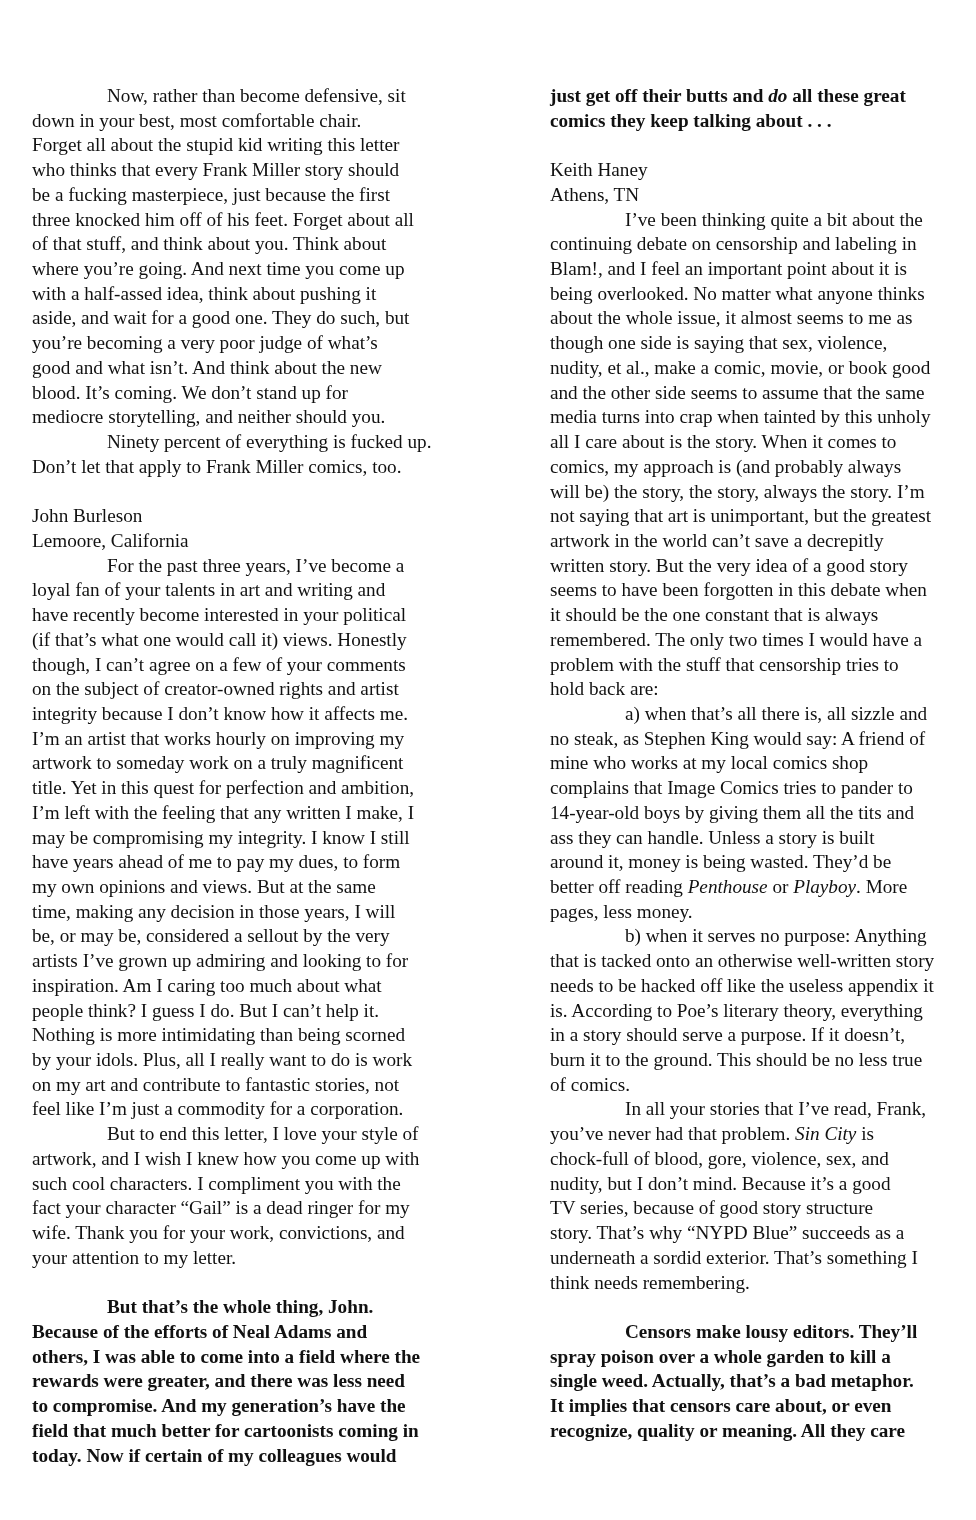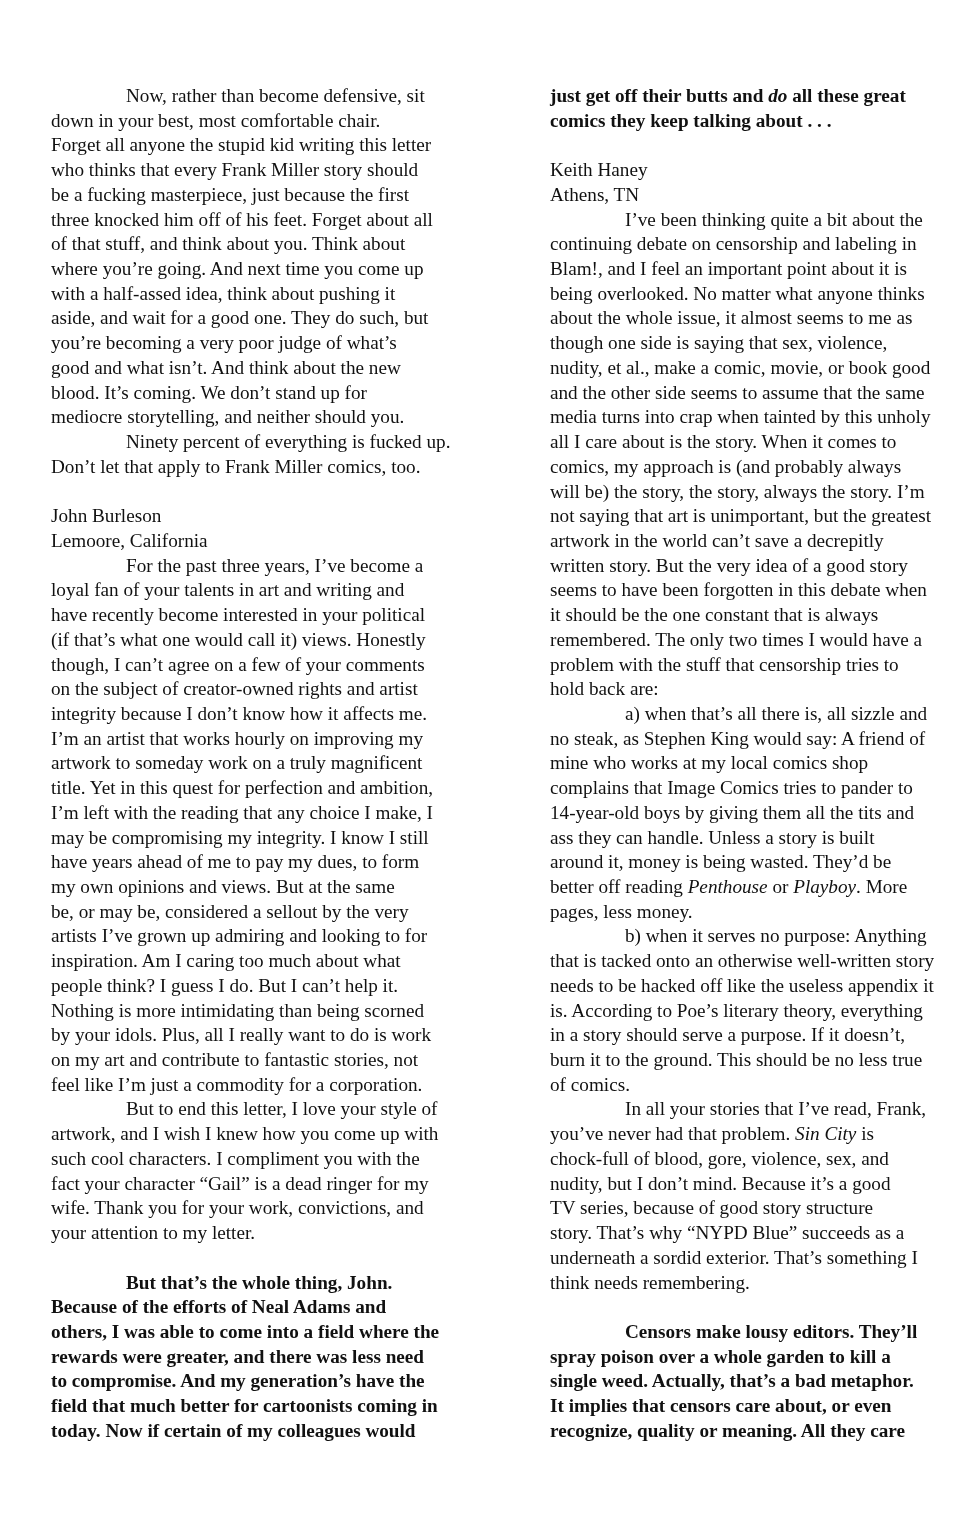--- a/index.html
+++ b/index.html
@@ -1,33 +1,33 @@
 <!DOCTYPE html>
 <html><head>
 <meta charset="utf-8">
 <style>
   html, body { margin: 0; padding: 0; background: #ffffff; }
   body { width: 976px; height: 1520px; position: relative; overflow: hidden;
          font-family: "Liberation Serif", "DejaVu Serif", serif; color: #111; }
   .col { position: absolute; top: 84px; width: 440px; }
-  .col-left { left: 51px; }
+  .col-left { left: 32px; }
   .col-right { left: 510px; margin-left: 40px; }
   .ln { display: block; font-size: 19.2px; line-height: 24.72px; height: 24.72px; white-space: nowrap; }
   .ind { padding-left: 75px; }
   .b { font-weight: bold; }
   .gap { display: block; height: 24.72px; }
   i { font-style: italic; }
 </style>
 </head>
 <body>
 
 <div class="col col-left" id="colL">
     <span class="ln ind">Now, rather than become defensive, sit</span>
     <span class="ln">down in your best, most comfortable chair.</span>
-    <span class="ln">Forget all anyone the stupid kid writing this letter</span>
+    <span class="ln">Forget all about the stupid kid writing this letter</span>
     <span class="ln">who thinks that every Frank Miller story should</span>
     <span class="ln">be a fucking masterpiece, just because the first</span>
     <span class="ln">three knocked him off of his feet.  Forget about all</span>
     <span class="ln">of that stuff, and think about you.  Think about</span>
     <span class="ln">where you’re going.  And next time you come up</span>
     <span class="ln">with a half-assed idea, think about pushing it</span>
     <span class="ln">aside, and wait for a good one.  They do such, but</span>
     <span class="ln">you’re becoming a very poor judge of what’s</span>
     <span class="ln">good and what isn’t.  And think about the new</span>
     <span class="ln">blood.  It’s coming.  We don’t stand up for</span>
@@ -40,24 +40,25 @@
     <span class="ln ind">For the past three years, I’ve become a</span>
     <span class="ln">loyal fan of your talents in art and writing and</span>
     <span class="ln">have recently become interested in your political</span>
     <span class="ln">(if that’s what one would call it) views.  Honestly</span>
     <span class="ln">though, I can’t agree on a few of your comments</span>
     <span class="ln">on the subject of creator-owned rights and artist</span>
     <span class="ln">integrity because I don’t know how it affects me.</span>
     <span class="ln">I’m an artist that works hourly on improving my</span>
     <span class="ln">artwork to someday work on a truly magnificent</span>
     <span class="ln">title.  Yet in this quest for perfection and ambition,</span>
-    <span class="ln">I’m left with the reading that any choice I make, I</span>
+    <span class="ln">I’m left with the feeling that any written I make, I</span>
     <span class="ln">may be compromising my integrity.  I know I still</span>
     <span class="ln">have years ahead of me to pay my dues, to form</span>
     <span class="ln">my own opinions and views.  But at the same</span>
+    <span class="ln">time, making any decision in those years, I will</span>
     <span class="ln">be, or may be, considered a sellout by the very</span>
     <span class="ln">artists I’ve grown up admiring and looking to for</span>
     <span class="ln">inspiration.  Am I caring too much about what</span>
     <span class="ln">people think?  I guess I do.  But I can’t help it.</span>
     <span class="ln">Nothing is more intimidating than being scorned</span>
     <span class="ln">by your idols.  Plus, all I really want to do is work</span>
     <span class="ln">on my art and contribute to fantastic stories, not</span>
     <span class="ln">feel like I’m just a commodity for a corporation.</span>
     <span class="ln ind">But to end this letter, I love your style of</span>
     <span class="ln">artwork, and I wish I knew how you come up with</span>

